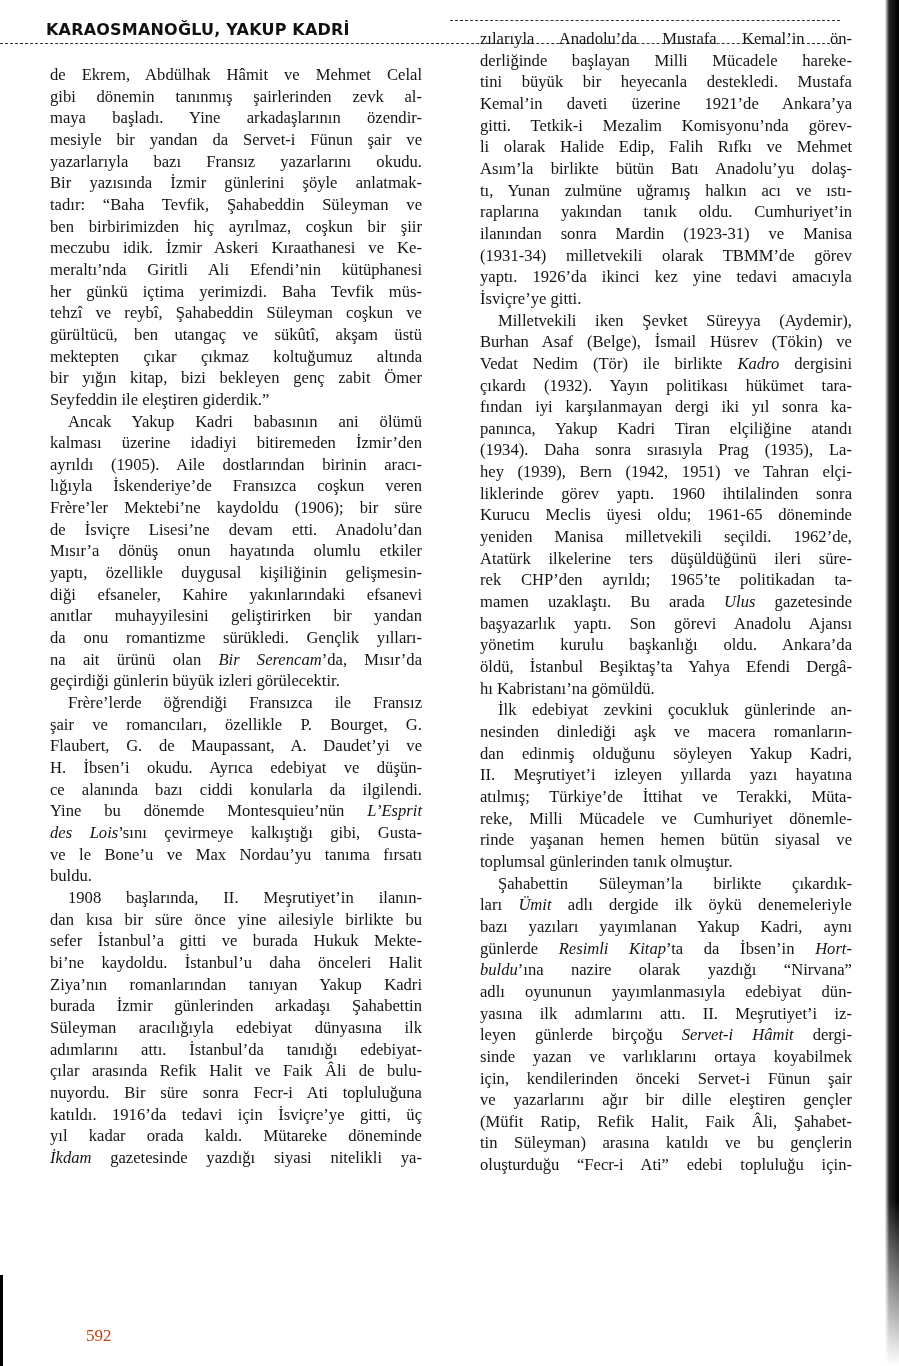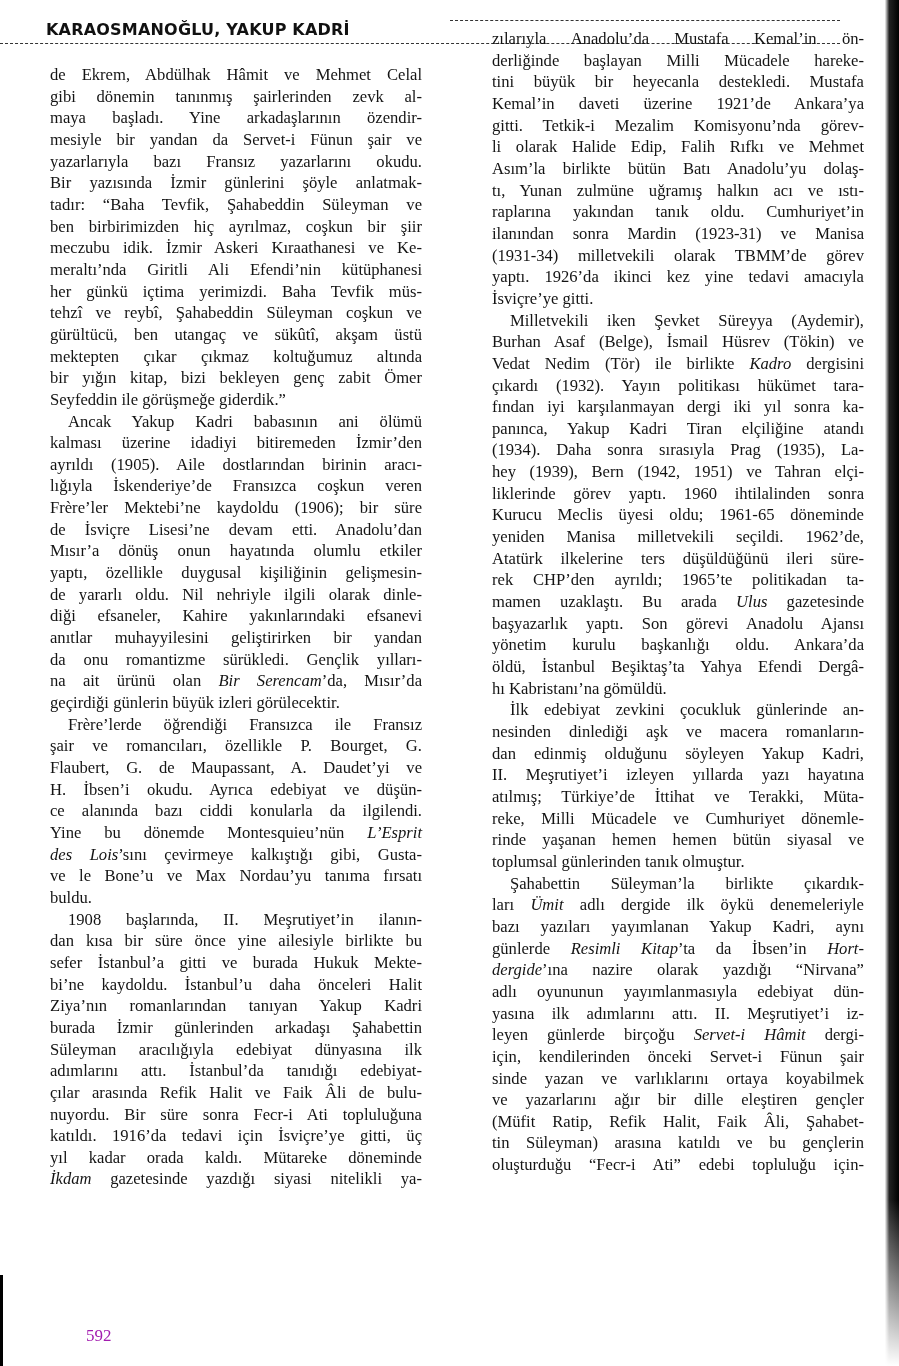--- a/index.html
+++ b/index.html
@@ -20,31 +20,31 @@
   .head-rule-right {
     position: absolute; left: 450px; top: 20px; width: 390px; height: 0;
     border-top: 1.5px dashed #333;
   }
   .column {
     position: absolute; top: 64px; width: 372px;
     font-family: "Liberation Serif", "DejaVu Serif", serif;
     font-size: 16.6px; line-height: 21.65px;
   }
   .col-left { left: 50px; }
-  .col-right { left: 492px; top: 28px; }
+  .col-right { left: 480px; top: 28px; }
   .line {
     display: block; white-space: nowrap;
     text-align: justify; text-align-last: justify;
   }
   .line.last { text-align-last: left; }
   .line.indent { padding-left: 18px; }
   .line em { font-style: italic; }
   .page-number {
     position: absolute; left: 86px; top: 1326px;
-    font-family: "Liberation Serif", serif; font-size: 17px; color: #a21caf;
+    font-family: "Liberation Serif", serif; font-size: 17px; color: #c2410c;
   }
   .edge-bar-right {
     position: absolute; right: 0; top: 0; width: 14px; height: 1366px;
     background: linear-gradient(to right, #f4f4f4 0%, #222 30%, #000 100%);
   }
   .edge-bar-right .fade {
     position: absolute; left: 0; top: 1200px; width: 14px; height: 166px;
     background: linear-gradient(to bottom, rgba(255,255,255,0), #fff);
   }
   .edge-bar-left {
@@ -67,30 +67,29 @@
     <span class="line">Bir yazısında İzmir günlerini şöyle anlatmak-</span>
     <span class="line">tadır: “Baha Tevfik, Şahabeddin Süleyman ve</span>
     <span class="line">ben birbirimizden hiç ayrılmaz, coşkun bir şiir</span>
     <span class="line">meczubu idik. İzmir Askeri Kıraathanesi ve Ke-</span>
     <span class="line">meraltı’nda Giritli Ali Efendi’nin kütüphanesi</span>
     <span class="line">her günkü içtima yerimizdi. Baha Tevfik müs-</span>
     <span class="line">tehzî ve reybî, Şahabeddin Süleyman coşkun ve</span>
     <span class="line">gürültücü, ben utangaç ve sükûtî, akşam üstü</span>
     <span class="line">mektepten çıkar çıkmaz koltuğumuz altında</span>
     <span class="line">bir yığın kitap, bizi bekleyen genç zabit Ömer</span>
-    <span class="line last">Seyfeddin ile görüşmeğe giderdik.”</span>
+    <span class="line last">Seyfeddin ile eleştiren giderdik.”</span>
     <span class="line indent">Ancak Yakup Kadri babasının ani ölümü</span>
     <span class="line">kalması üzerine idadiyi bitiremeden İzmir’den</span>
     <span class="line">ayrıldı (1905). Aile dostlarından birinin aracı-</span>
     <span class="line">lığıyla İskenderiye’de Fransızca coşkun veren</span>
     <span class="line">Frère’ler Mektebi’ne kaydoldu (1906); bir süre</span>
     <span class="line">de İsviçre Lisesi’ne devam etti. Anadolu’dan</span>
     <span class="line">Mısır’a dönüş onun hayatında olumlu etkiler</span>
     <span class="line">yaptı, özellikle duygusal kişiliğinin gelişmesin-</span>
-    <span class="line">de yararlı oldu. Nil nehriyle ilgili olarak dinle-</span>
     <span class="line">diği efsaneler, Kahire yakınlarındaki efsanevi</span>
     <span class="line">anıtlar muhayyilesini geliştirirken bir yandan</span>
     <span class="line">da onu romantizme sürükledi. Gençlik yılları-</span>
     <span class="line">na ait ürünü olan <em>Bir Serencam</em>’da, Mısır’da</span>
     <span class="line last">geçirdiği günlerin büyük izleri görülecektir.</span>
     <span class="line indent">Frère’lerde öğrendiği Fransızca ile Fransız</span>
     <span class="line">şair ve romancıları, özellikle P. Bourget, G.</span>
     <span class="line">Flaubert, G. de Maupassant, A. Daudet’yi ve</span>
     <span class="line">H. İbsen’i okudu. Ayrıca edebiyat ve düşün-</span>
     <span class="line">ce alanında bazı ciddi konularla da ilgilendi.</span>
@@ -149,26 +148,26 @@
     <span class="line">dan edinmiş olduğunu söyleyen Yakup Kadri,</span>
     <span class="line">II. Meşrutiyet’i izleyen yıllarda yazı hayatına</span>
     <span class="line">atılmış; Türkiye’de İttihat ve Terakki, Müta-</span>
     <span class="line">reke, Milli Mücadele ve Cumhuriyet dönemle-</span>
     <span class="line">rinde yaşanan hemen hemen bütün siyasal ve</span>
     <span class="line last">toplumsal günlerinden tanık olmuştur.</span>
     <span class="line indent">Şahabettin Süleyman’la birlikte çıkardık-</span>
     <span class="line">ları <em>Ümit</em> adlı dergide ilk öykü denemeleriyle</span>
     <span class="line">bazı yazıları yayımlanan Yakup Kadri, aynı</span>
     <span class="line">günlerde <em>Resimli Kitap</em>’ta da İbsen’in <em>Hort-</em></span>
-    <span class="line"><em>dergide</em>’ına nazire olarak yazdığı “Nirvana”</span>
+    <span class="line"><em>buldu</em>’ına nazire olarak yazdığı “Nirvana”</span>
     <span class="line">adlı oyununun yayımlanmasıyla edebiyat dün-</span>
     <span class="line">yasına ilk adımlarını attı. II. Meşrutiyet’i iz-</span>
     <span class="line">leyen günlerde birçoğu <em>Servet-i Hâmit</em> dergi-</span>
+    <span class="line">sinde yazan ve varlıklarını ortaya koyabilmek</span>
     <span class="line">için, kendilerinden önceki Servet-i Fünun şair</span>
-    <span class="line">sinde yazan ve varlıklarını ortaya koyabilmek</span>
     <span class="line">ve yazarlarını ağır bir dille eleştiren gençler</span>
     <span class="line">(Müfit Ratip, Refik Halit, Faik Âli, Şahabet-</span>
     <span class="line">tin Süleyman) arasına katıldı ve bu gençlerin</span>
     <span class="line">oluşturduğu “Fecr-i Ati” edebi topluluğu için-</span>
   </div>
 
 <div class="page-number">592</div>
 
 <div class="edge-bar-right">
     <div class="fade"></div>

